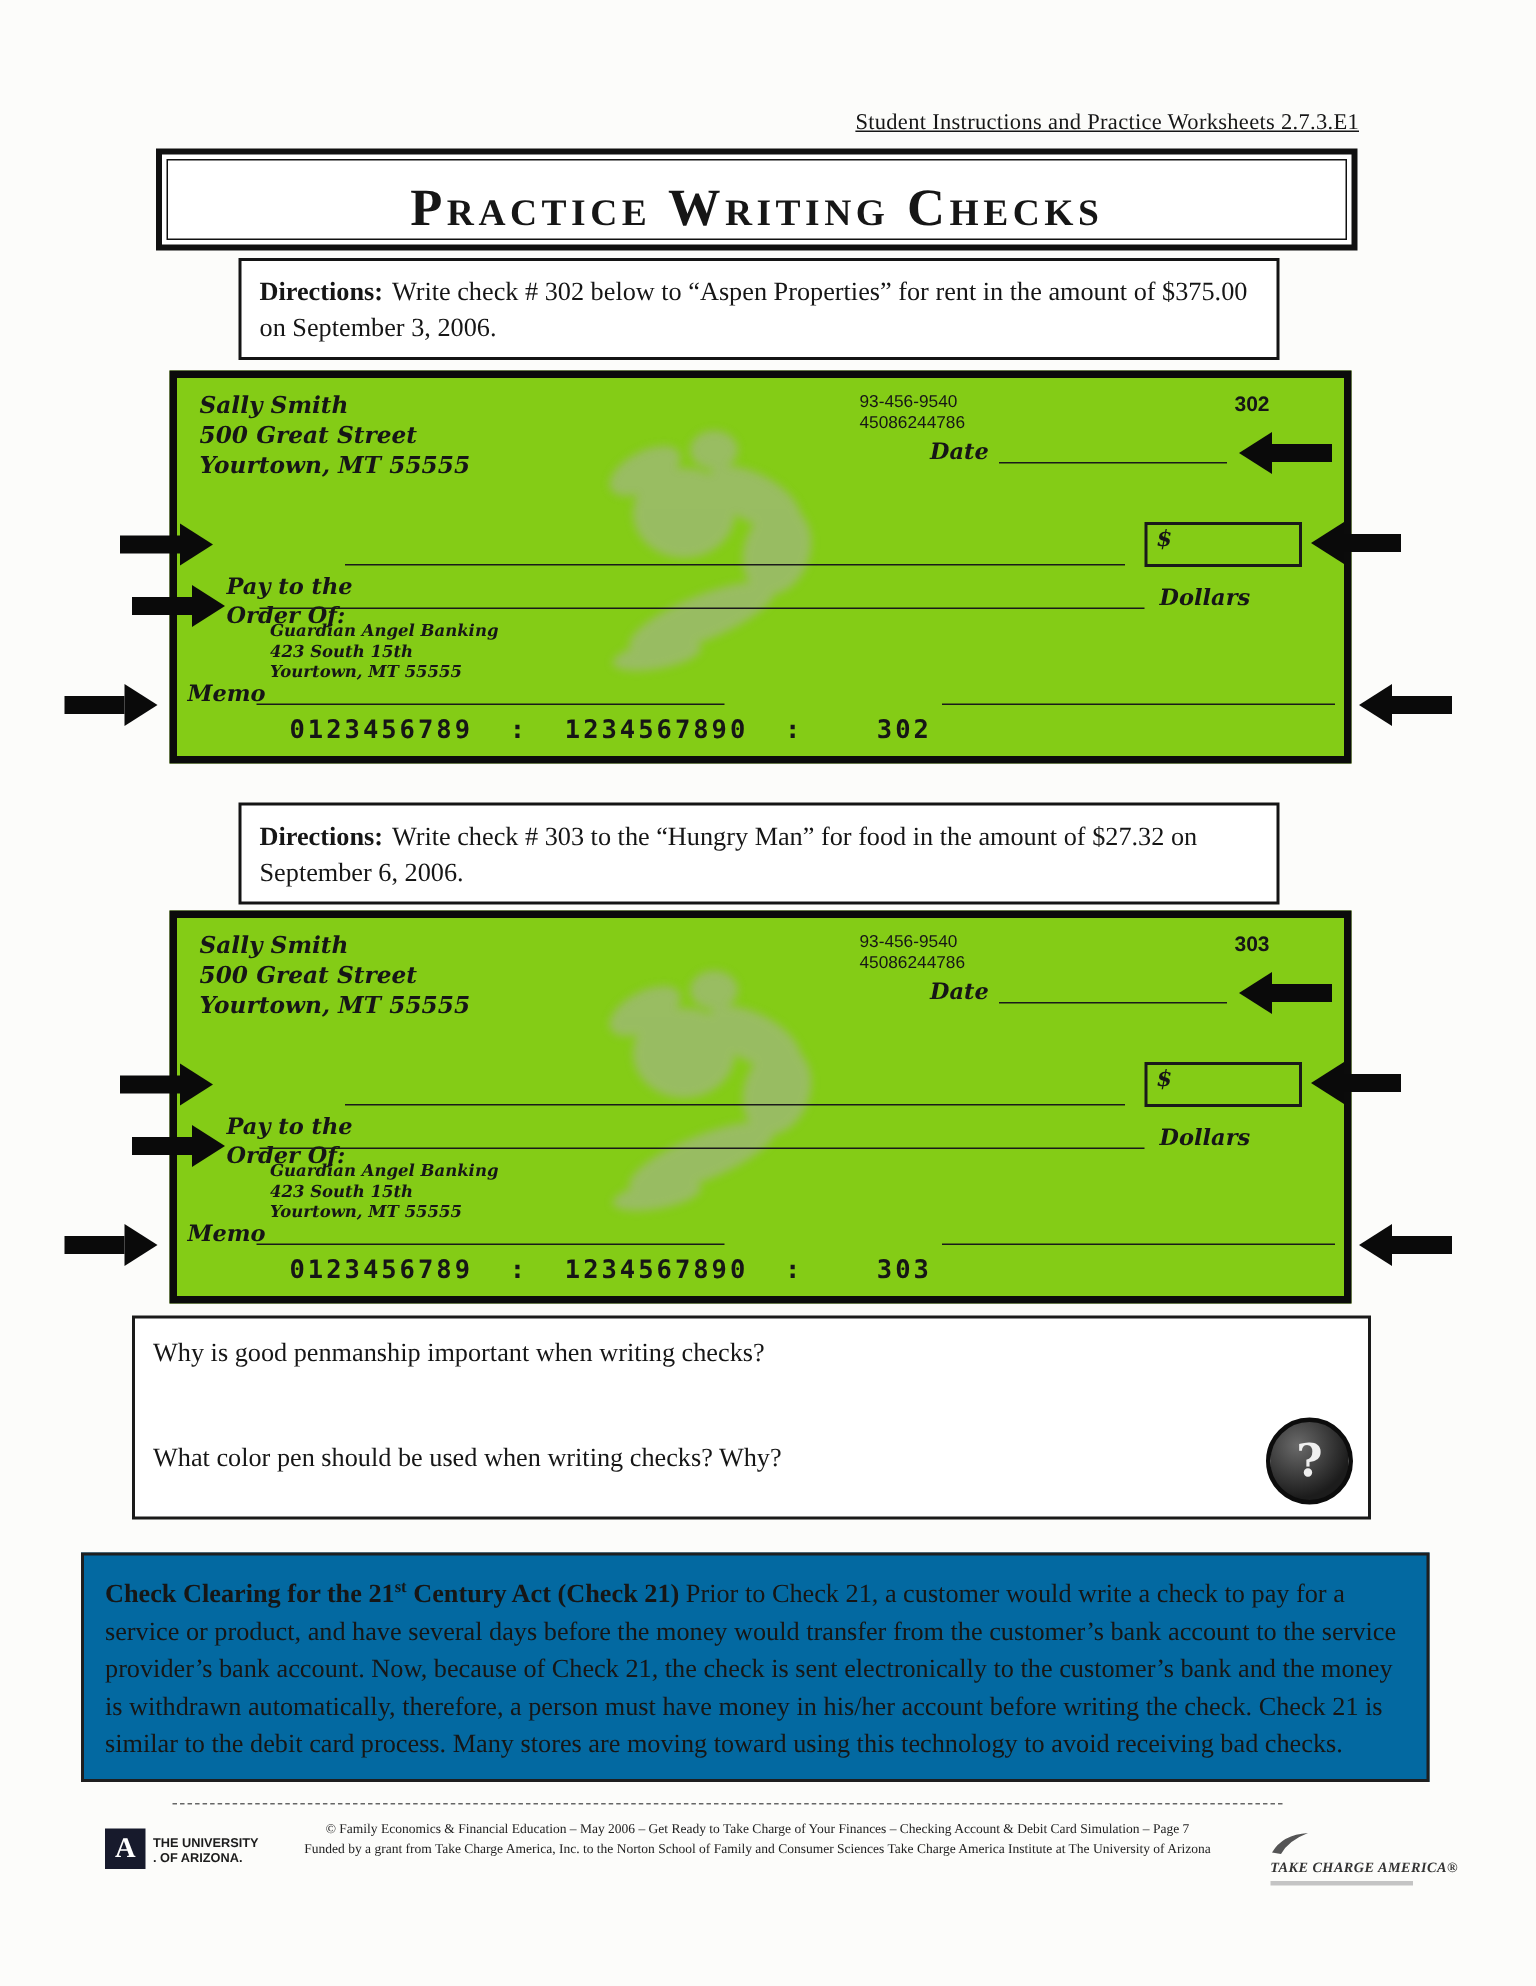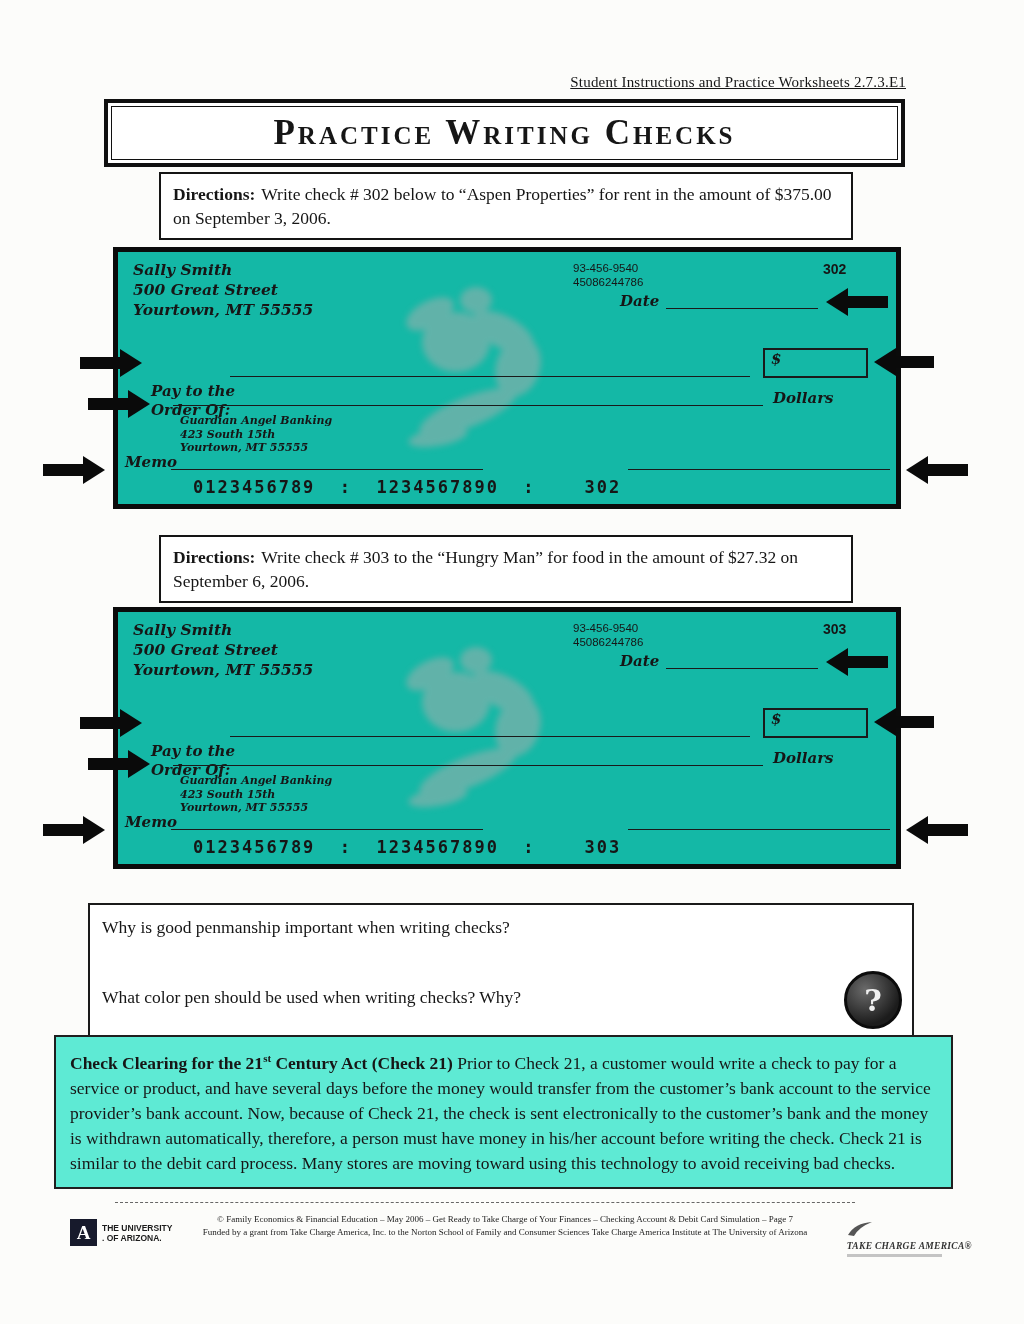--- a/index.html
+++ b/index.html
@@ -12,33 +12,33 @@
   .doc-header{
     position:absolute;top:74px;right:118px;font-size:15px;
     text-decoration:underline;letter-spacing:.2px;
   }
   .title-box{
     position:absolute;left:104px;top:99px;width:793px;height:60px;
     border:4px solid #101010;background:#fff;
   }
   .title-inner{
     position:absolute;inset:3px;border:1px solid #101010;
-    display:flex;align-items:center;justify-content:center;
+    display:flex;align-items:flex-end;justify-content:center;
   }
   .title-text{
     font-variant:small-caps;font-size:35px;font-weight:600;letter-spacing:3px;
   }
   .directions{
     position:absolute;left:159px;width:666px;border:2px solid #141414;
     background:#fff;padding:8px 12px;font-size:17.5px;line-height:24px;
   }
   .directions b{margin-right:6px;}
   .check{
     position:absolute;left:113px;width:778px;height:252px;
-    border:5px solid #0b0b0b;background:#14b8a6;
+    border:5px solid #0b0b0b;background:#84cc16;
   }
   .script{font-family:"DejaVu Serif", serif;font-style:italic;font-weight:bold;}
   .sans{font-family:"Liberation Sans", sans-serif;}
   .fline{position:absolute;border-bottom:1.5px solid #1a1a1a;}
   .arr{position:absolute;height:12px;background:#0a0a0a;}
   .arr::after{
     content:"";position:absolute;top:50%;transform:translateY(-50%);
     width:0;height:0;border-top:14px solid transparent;border-bottom:14px solid transparent;
   }
   .arr.right::after{left:100%;border-left:22px solid #0a0a0a;}
@@ -54,32 +54,32 @@
   .bankblock{position:absolute;left:62px;top:162px;font-size:11px;line-height:13.5px;}
   .memolabel{position:absolute;left:7px;top:201px;font-size:15px;}
   .micr{
     position:absolute;left:75px;top:225px;
     font-family:"DejaVu Sans Mono", monospace;font-weight:bold;
     font-size:17px;letter-spacing:2px;white-space:pre;text-align:right;
   }
   .eagle{position:absolute;left:250px;top:20px;}
   .qbox{
     position:absolute;left:88px;top:877px;width:822px;height:132px;
-    border:2px solid #1a1a1a;background:#fff;margin-top:26px;
+    border:2px solid #1a1a1a;background:#fff;
   }
   .question{position:absolute;left:12px;font-size:17.5px;}
   .qicon{
     position:absolute;right:10px;bottom:8px;width:52px;height:52px;border-radius:50%;
     background:radial-gradient(circle at 35% 30%, #6a6a6a, #1c1c1c 70%);
     border:3px solid #0c0c0c;display:flex;align-items:center;justify-content:center;
   }
   .qicon span{color:#efefef;font-size:30px;font-weight:bold;font-family:"DejaVu Serif",serif;}
   .c21{
     position:absolute;left:54px;top:1035px;width:899px;box-sizing:border-box;
-    border:2px solid #1f1f1f;background:#5eead4;
+    border:2px solid #1f1f1f;background:#0369a1;
     padding:9px 14px 11px 14px;font-size:17.5px;line-height:25px;
   }
   .c21 sup{font-size:11px;}
   .footer-rule{
     position:absolute;left:115px;top:1202px;width:740px;
     border-top:1.5px dashed #666;
   }
   .footer-center{
     position:absolute;left:150px;top:1213px;width:710px;text-align:center;
     font-size:9px;line-height:12.5px;color:#222;

